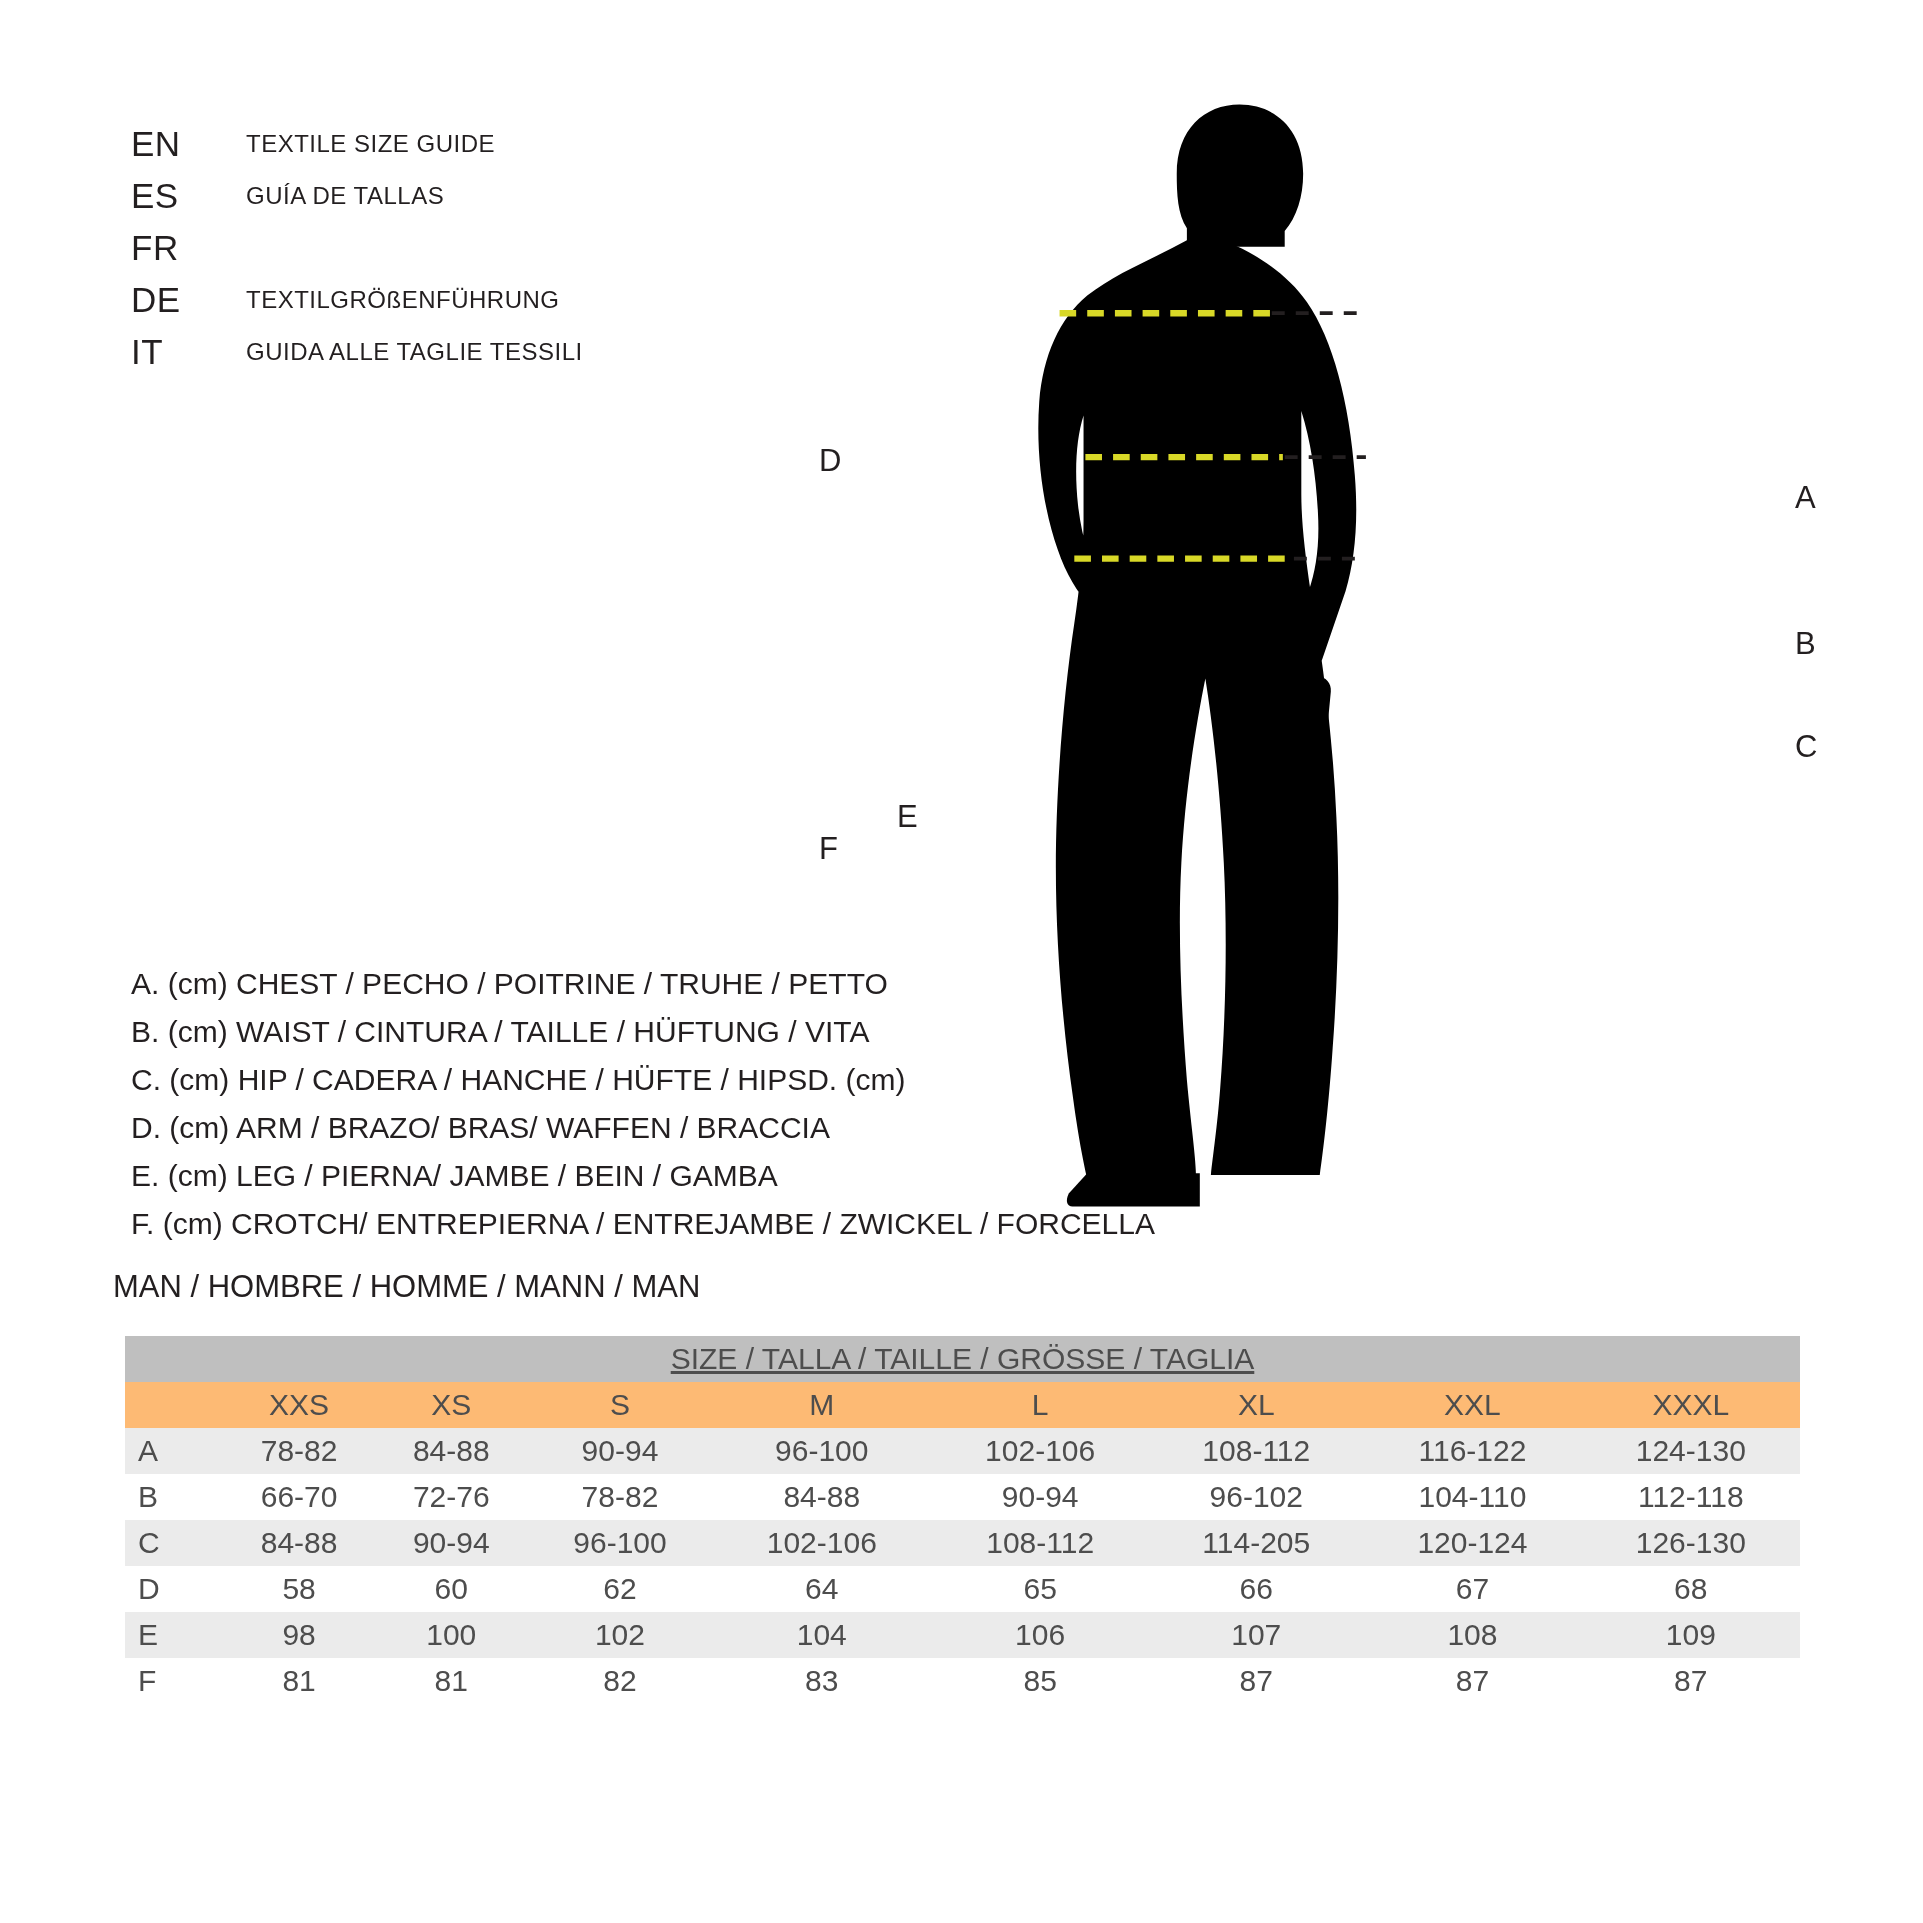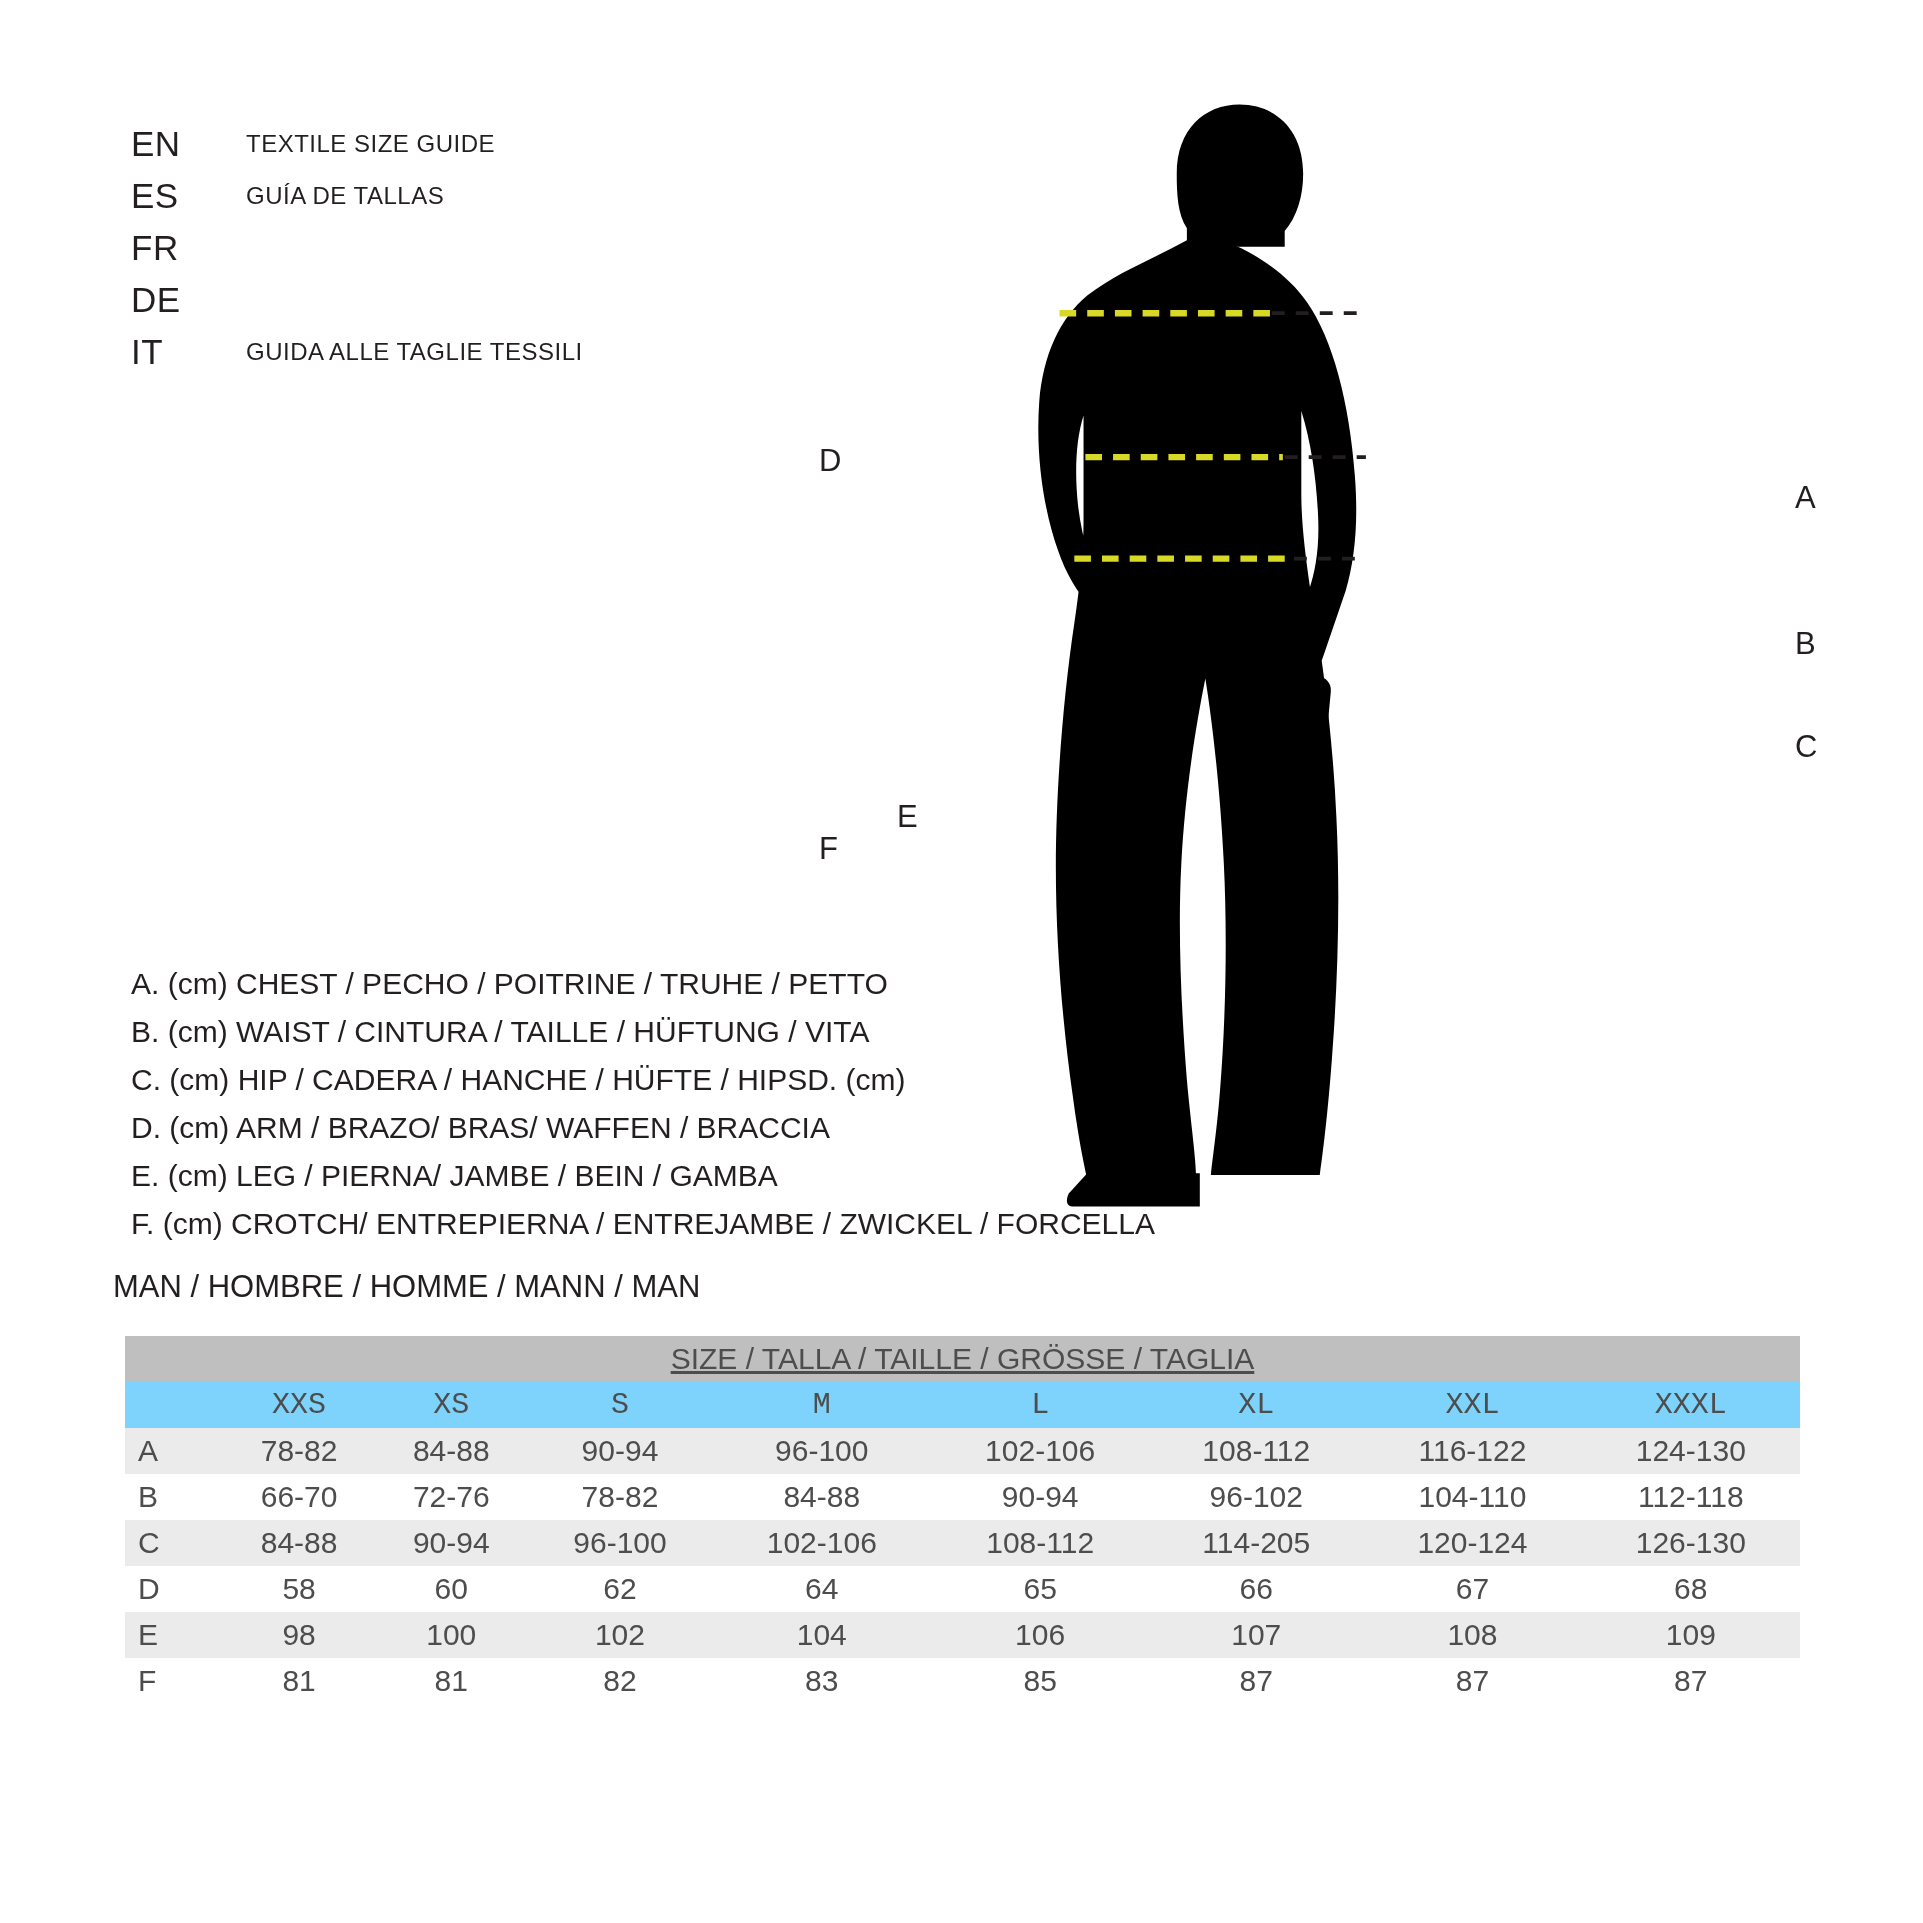--- a/index.html
+++ b/index.html
@@ -103,39 +103,40 @@
     background: #bfbfbf;
     text-align: left;
     padding-left: 13px;
     height: 52px;
     font-size: 30px;
     color: #3d3d3d;
     text-decoration: underline;
   }
   .row-grey td { background: #ebebeb; }
   .row-white td { background: #ffffff; }
-  .row-head td { background: #7dd3fc; font-family: Liberation Mono, monospace; }
+  .row-head td { background: #fdba74; }
 </style>
 </head>
 <body>
 
 <div id="lang-block">
   <div class="lang-row">
     <div class="lang-code">EN</div>
     <div class="lang-title">TEXTILE SIZE GUIDE</div>
   </div>
   <div class="lang-row">
     <div class="lang-code">ES</div>
     <div class="lang-title">GUÍA DE TALLAS</div>
   </div>
   <div class="lang-row">
     <div class="lang-code">FR</div>
   </div>
   <div class="lang-row">
     <div class="lang-code">DE</div>
+    <div class="lang-title">TEXTILGRÖßENFÜHRUNG</div>
   </div>
   <div class="lang-row">
     <div class="lang-code">IT</div>
     <div class="lang-title">GUIDA ALLE TAGLIE TESSILI</div>
   </div>
 </div>
 
 <div id="legend">
   <div class="legend-row">A. (cm) CHEST / PECHO / POITRINE / TRUHE / PETTO</div>
   <div class="legend-row">B. (cm) WAIST / CINTURA / TAILLE / HÜFTUNG / VITA</div>

